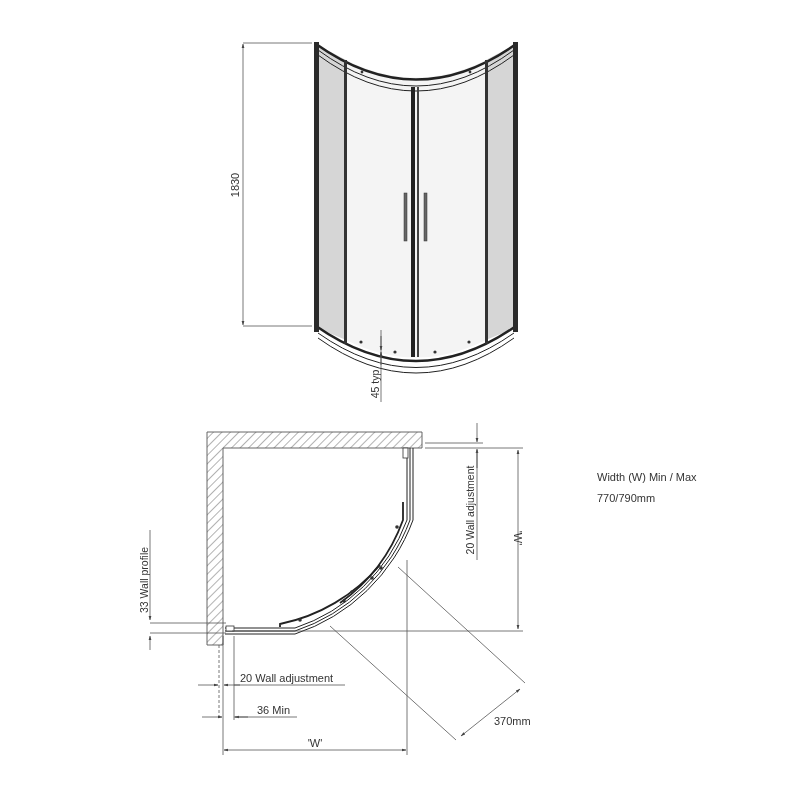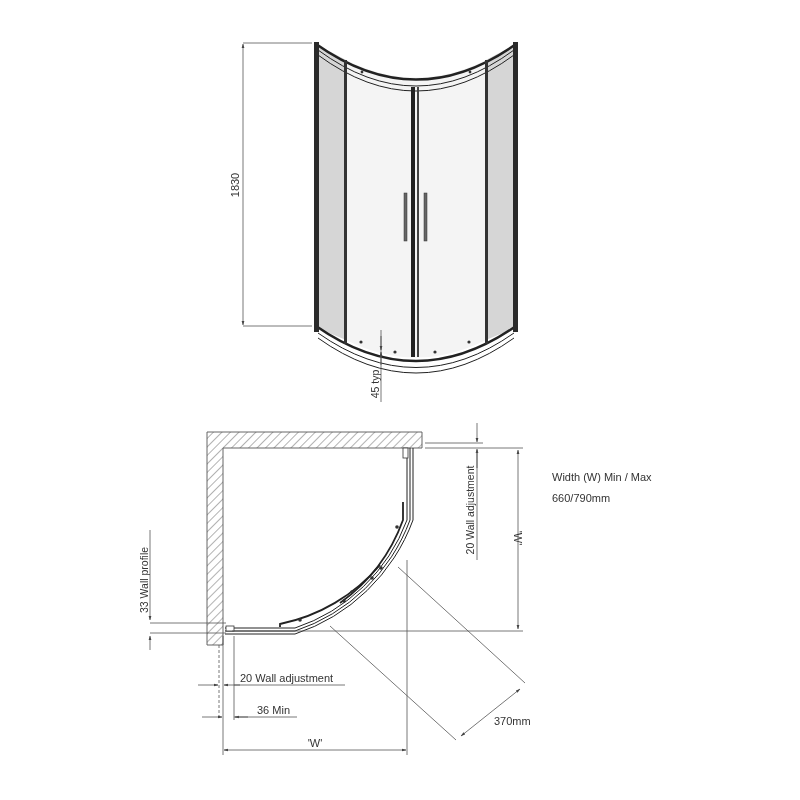--- a/index.html
+++ b/index.html
@@ -1,21 +1,21 @@
 <!DOCTYPE html>
 <html><head>
   <meta charset="utf-8">
   <style>
     html, body { margin: 0; padding: 0; background: #ffffff; }
     body { width: 800px; height: 800px; position: relative; overflow: hidden; font-family: "Liberation Sans", sans-serif; }
     svg { position: absolute; left: 0; top: 0; }
     .dim { stroke: #555; stroke-width: 0.8; fill: none; }
     .frame { stroke: #222; fill: none; }
     .lbl { font-family: "Liberation Sans", sans-serif; fill: #333; }
-    .info { position: absolute; left: 552px; top: 467px; font-size: 11px; color: #333; line-height: 21px; font-family: "Liberation Sans", sans-serif; }
+    .info { position: absolute; left: 597px; top: 467px; font-size: 11px; color: #333; line-height: 21px; font-family: "Liberation Sans", sans-serif; }
   </style>
 </head>
 <body>
 
 <svg width="800" height="800" viewBox="0 0 800 800">
   <defs>
     <pattern id="hatch" patternUnits="userSpaceOnUse" width="6" height="6" patternTransform="rotate(45)">
       <line x1="0" y1="0" x2="0" y2="6" stroke="#666" stroke-width="1"></line>
     </pattern>
     <marker id="arr" viewBox="0 0 10 10" refX="9" refY="5" markerWidth="6" markerHeight="6" orient="auto-start-reverse">
@@ -129,14 +129,14 @@
 
     <line class="dim" x1="398" y1="567" x2="525" y2="683"></line>
     <line class="dim" x1="330" y1="626" x2="456" y2="740"></line>
     <line class="dim" x1="520" y1="689" x2="461" y2="736" marker-start="url(#arr)" marker-end="url(#arr)"></line>
     <text class="lbl" font-size="11" x="494" y="725">370mm</text>
   </g>
 </svg>
 
 <div class="info">
   <div>Width (W) Min / Max</div>
-  <div>660/790mm</div>
+  <div>770/790mm</div>
 </div>
 
 </body></html>

